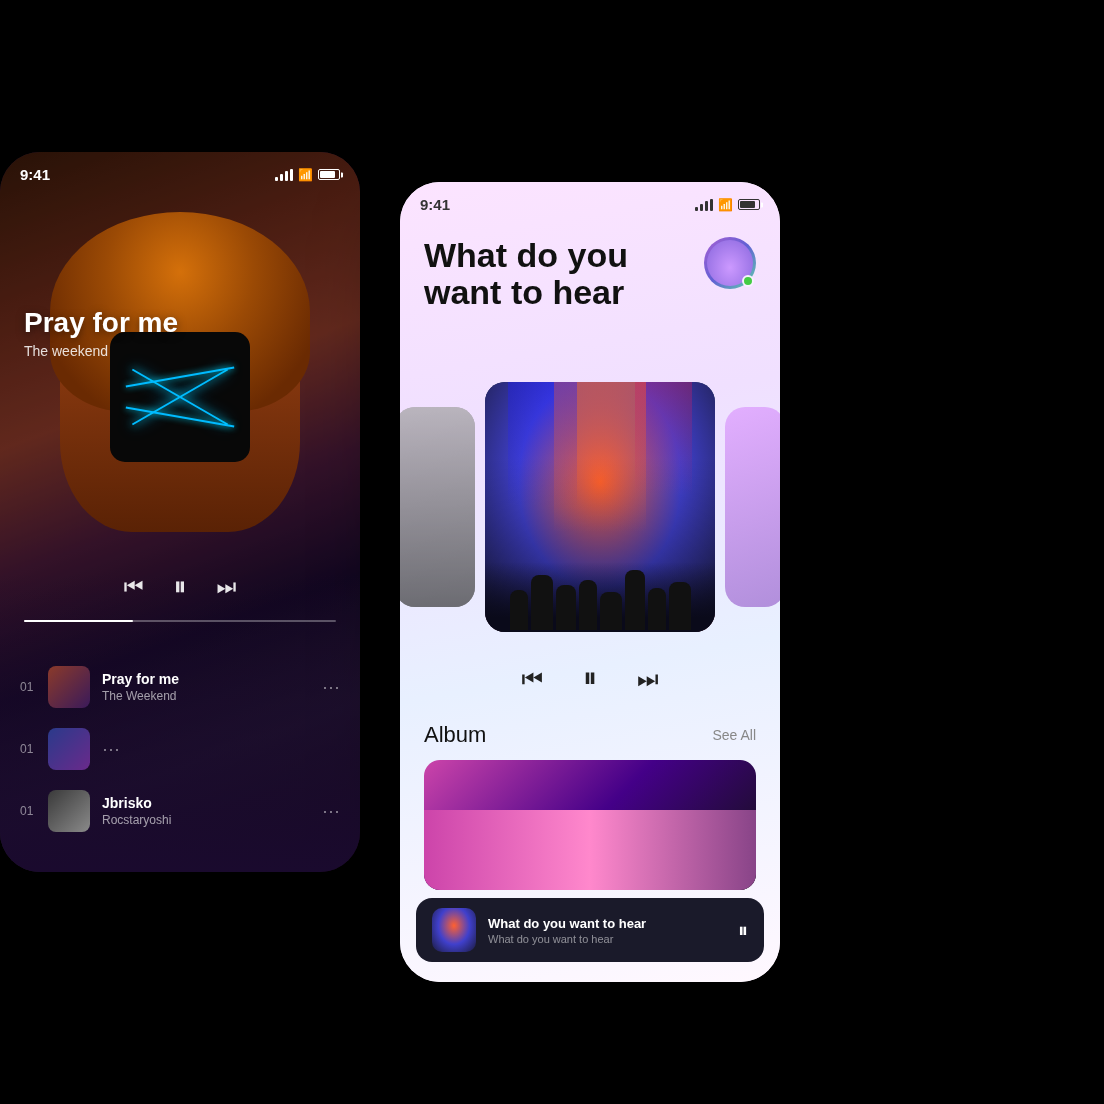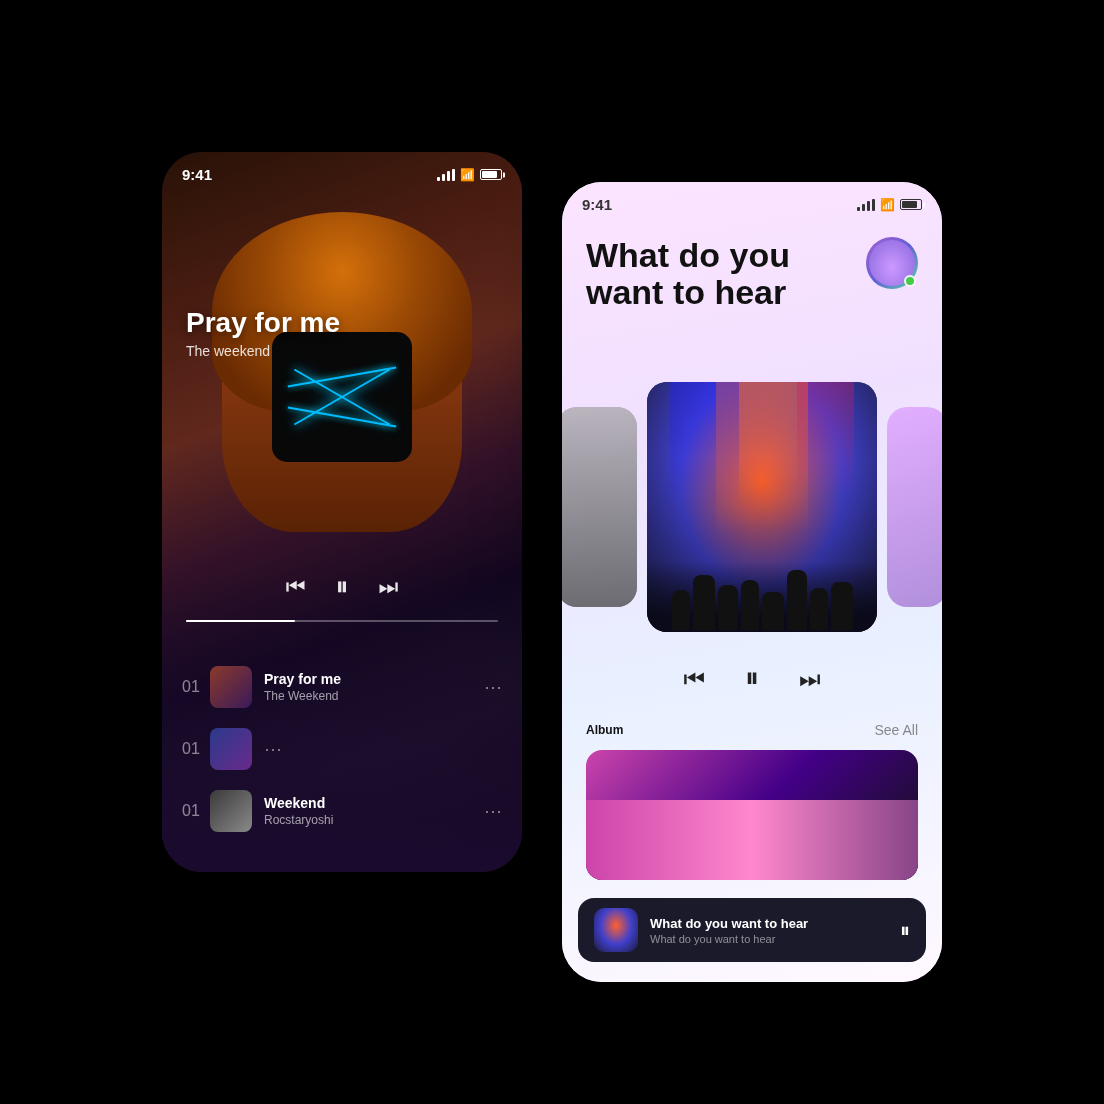--- a/index.html
+++ b/index.html
@@ -14,21 +14,20 @@
       overflow: hidden;
     }
 
     .scene {
       width: 1104px;
       height: 1104px;
       background: #000;
       position: relative;
       display: flex;
       align-items: center;
-      justify-content: center;
       gap: 40px;
     }
 
     
     .phone-left {
       width: 360px;
       height: 720px;
       border-radius: 40px;
       overflow: hidden;
       position: relative;
@@ -204,21 +203,21 @@
 
     .playlist-item {
       display: flex;
       align-items: center;
       padding: 10px 20px;
       gap: 12px;
     }
 
     .playlist-num {
       color: rgba(255,255,255,0.5);
-      font-size: 16px;
+      font-size: 12px;
       width: 16px;
       flex-shrink: 0;
     }
 
     .playlist-thumb {
       width: 42px;
       height: 42px;
       border-radius: 8px;
       flex-shrink: 0;
       overflow: hidden;
@@ -416,22 +415,22 @@
     }
 
     .album-header {
       display: flex;
       justify-content: space-between;
       align-items: center;
       margin-bottom: 12px;
     }
 
     .album-label {
-      font-size: 12px;
-      font-weight: 700;
+      font-size: 22px;
+      font-weight: 400;
       color: #111;
     }
 
     .see-all {
       font-size: 14px;
       color: #888;
     }
 
     .album-card {
       width: 100%;
@@ -577,21 +576,21 @@
       </div>
       <div class="playlist-item">
         <span class="playlist-num">01</span>
         <div class="playlist-thumb thumb-slomo"></div>
         <span class="playlist-more">···</span>
       </div>
       <div class="playlist-item">
         <span class="playlist-num">01</span>
         <div class="playlist-thumb thumb-tweaking"></div>
         <div class="playlist-info">
-          <div class="playlist-name">Weekend</div>
+          <div class="playlist-name">Jbrisko</div>
           <div class="playlist-artist">Rocstaryoshi</div>
         </div>
         <span class="playlist-more">···</span>
       </div>
     </div>
   </div>
 
   <div class="phone-right">
     <div class="phone-right-bg"></div>
 

